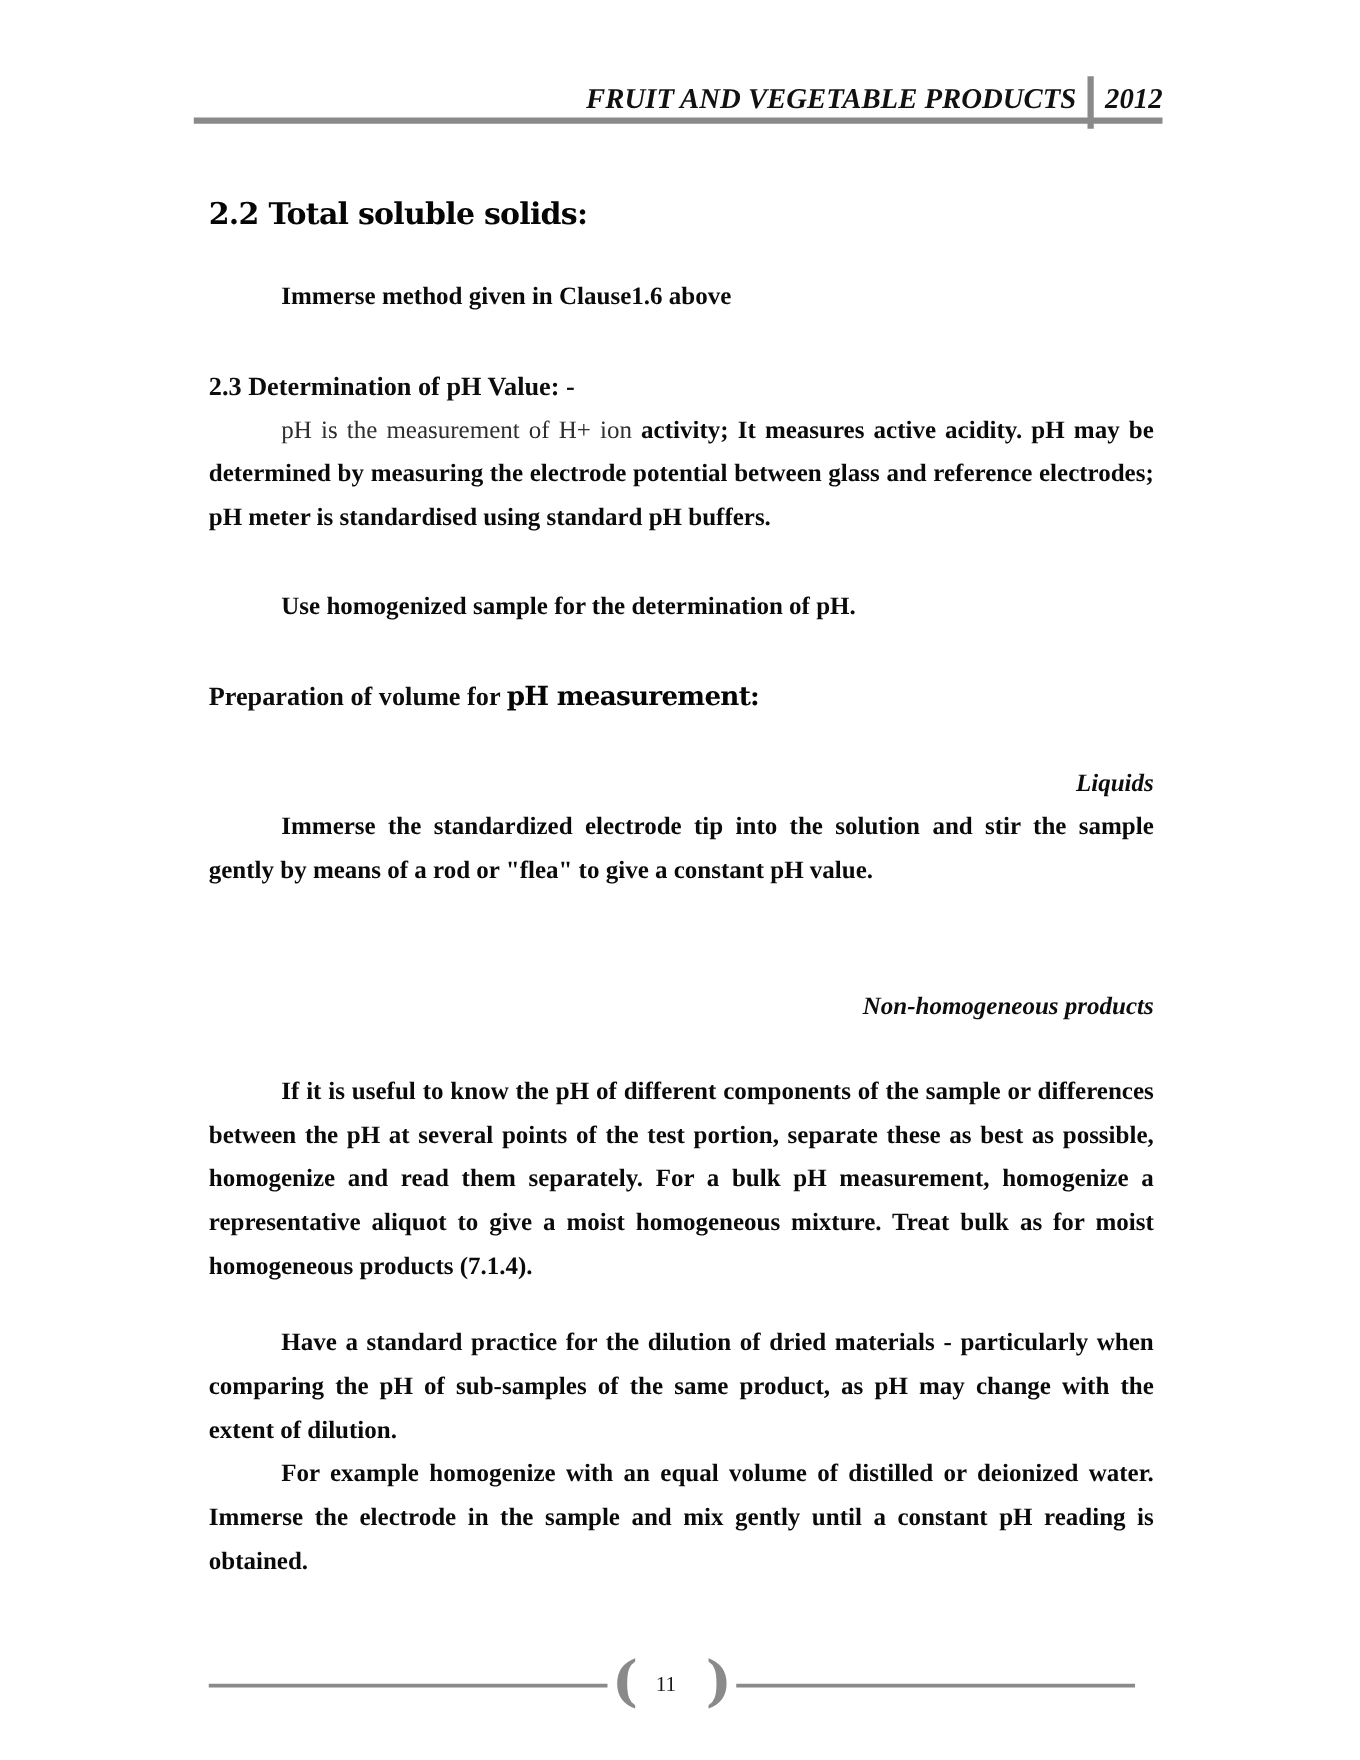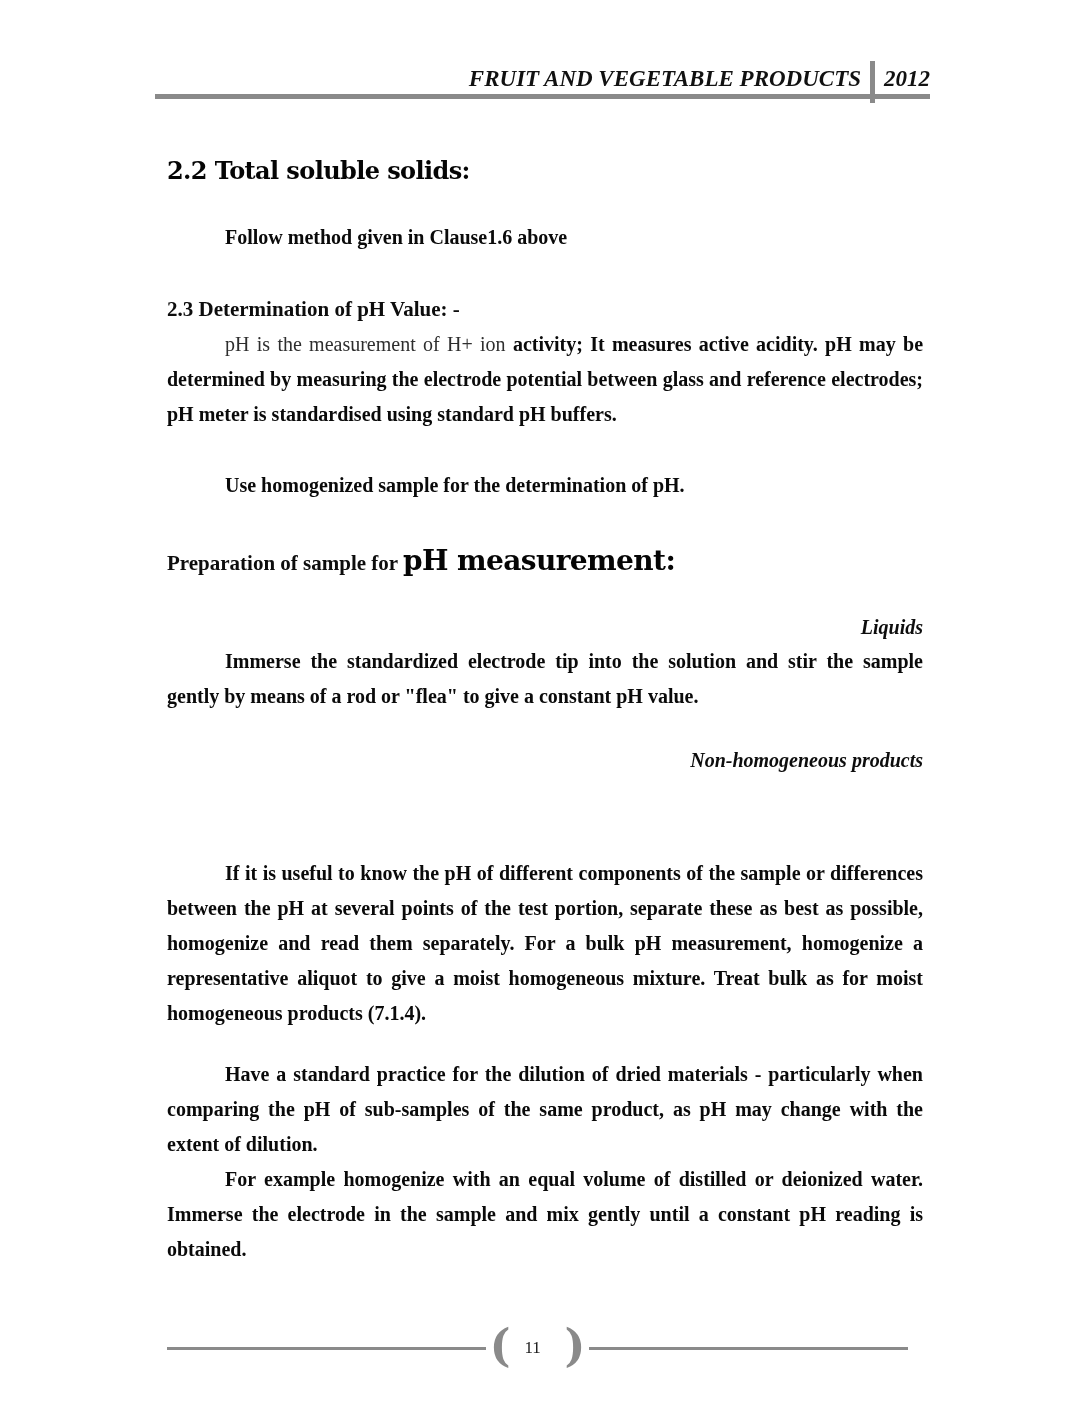--- a/index.html
+++ b/index.html
@@ -62,34 +62,34 @@
     font-weight: 700; font-size: 20px;
     line-height: 35px; text-align: justify;
     color: #0a0a0a;
   }
   .para.indent { text-indent: 58px; }
   .para .light {
     font-weight: 400; color: #2e2e2e;
   }
   .prep-part2 {
     font-family: "DejaVu Serif", serif;
-    font-weight: 700; letter-spacing: -0.6px; font-size: 28px;
+    font-weight: 700; letter-spacing: -0.6px; font-size: 21px;
     color: #050505;
   }
 
   
   .pos-s22        { top: 157px; }
   .pos-s22body    { top: 220px; }
   .pos-s23        { top: 297px; }
   .pos-s23p1      { top: 327px; }
   .pos-s23p2      { top: 468px; }
   .pos-prep       { top: 544px; }
   .pos-liquids    { top: 615px; }
   .pos-liqbody    { top: 644px; }
-  .pos-nonhomog   { top: 748px; }
+  .pos-nonhomog   { top: 793px; }
   .pos-nonbody    { top: 856px; }
   .pos-dry        { top: 1027px; }
   .pos-drybody1   { top: 1057px; }
   .pos-drybody2   { top: 1162px; }
 
   
   .footer {
     position: absolute;
     top: 1320px; left: 167px; width: 741px; height: 56px;
     display: flex; align-items: center;
@@ -121,27 +121,27 @@
 <div class="page">
 
   <div class="header-row">
     <span class="header-title">FRUIT AND VEGETABLE PRODUCTS</span>
     <span class="header-divider"></span>
     <span class="header-year">2012</span>
   </div>
   <div class="header-rule"></div>
 
   <div class="block pos-s22 h-black">2.2 Total soluble solids:</div>
-  <div class="block pos-s22body para indent">Follow method given in Clause1.6 above</div>
+  <div class="block pos-s22body para indent">Immerse method given in Clause1.6 above</div>
 
   <div class="block pos-s23 h-serif">2.3 Determination of pH Value: -</div>
   <div class="block pos-s23p2 para indent">Use homogenized sample for the determination of pH.</div>
   <div class="block pos-s23p1 para indent"><span class="light">pH is the measurement of H+ ion </span><span>activity; It measures active acidity. pH may be determined by measuring the electrode potential between glass and reference electrodes; pH meter is standardised using standard pH buffers.</span></div>
 
-  <div class="block pos-prep h-serif"><span>Preparation of sample for </span><span class="prep-part2">pH measurement:</span></div>
+  <div class="block pos-prep h-serif"><span>Preparation of volume for </span><span class="prep-part2">pH measurement:</span></div>
 
   <div class="block pos-liquids h-italic">Liquids</div>
   <div class="block pos-liqbody para indent">Immerse the standardized electrode tip into the solution and stir the sample gently by means of a rod or "flea" to give a constant pH value.</div>
 
   <div class="block pos-nonhomog h-italic">Non-homogeneous products</div>
   <div class="block pos-nonbody para indent">If it is useful to know the pH of different components of the sample or differences between the pH at several points of the test portion, separate these as best as possible, homogenize and read them separately. For a bulk pH measurement, homogenize a representative aliquot to give a moist homogeneous mixture. Treat bulk as for moist homogeneous products (7.1.4).</div>
 
   <div class="block pos-drybody1 para indent">Have a standard practice for the dilution of dried materials - particularly when comparing the pH of sub-samples of the same product, as pH may change with the extent of dilution.</div>
   <div class="block pos-drybody2 para indent">For example homogenize with an equal volume of distilled or deionized water. Immerse the electrode in the sample and mix gently until a constant pH reading is obtained.</div>
 

